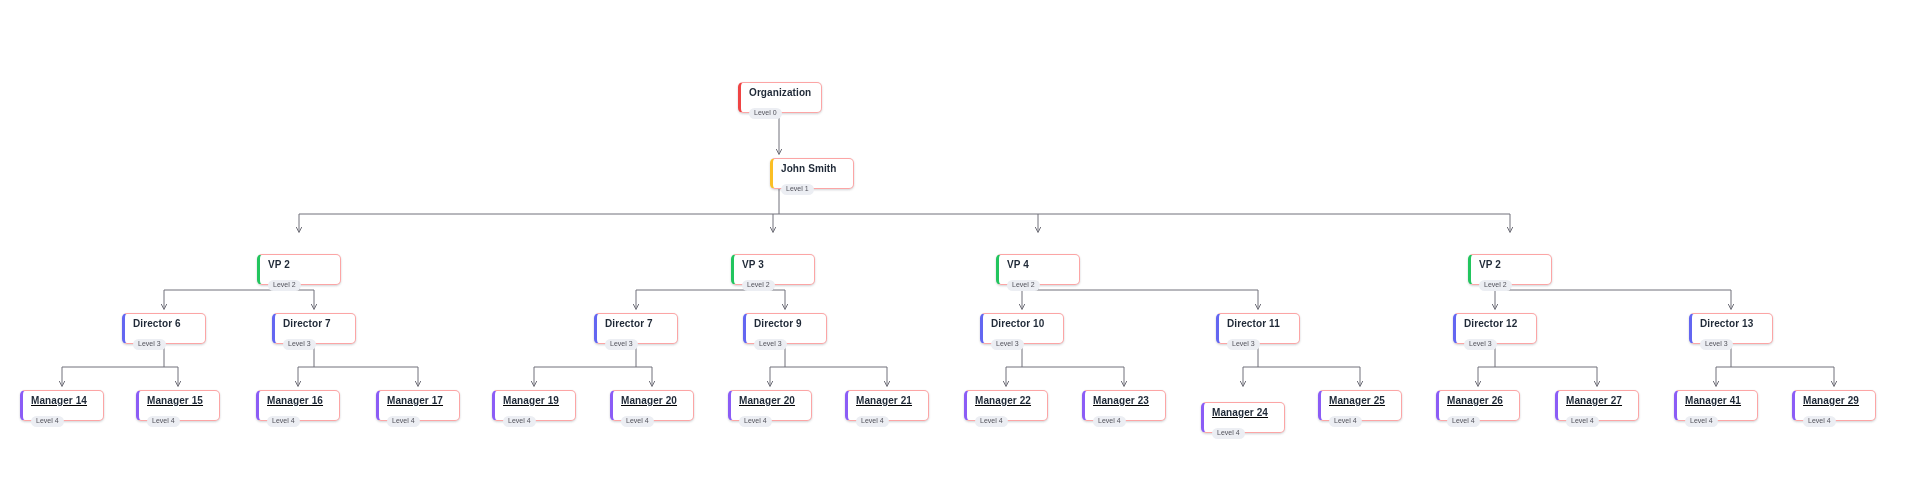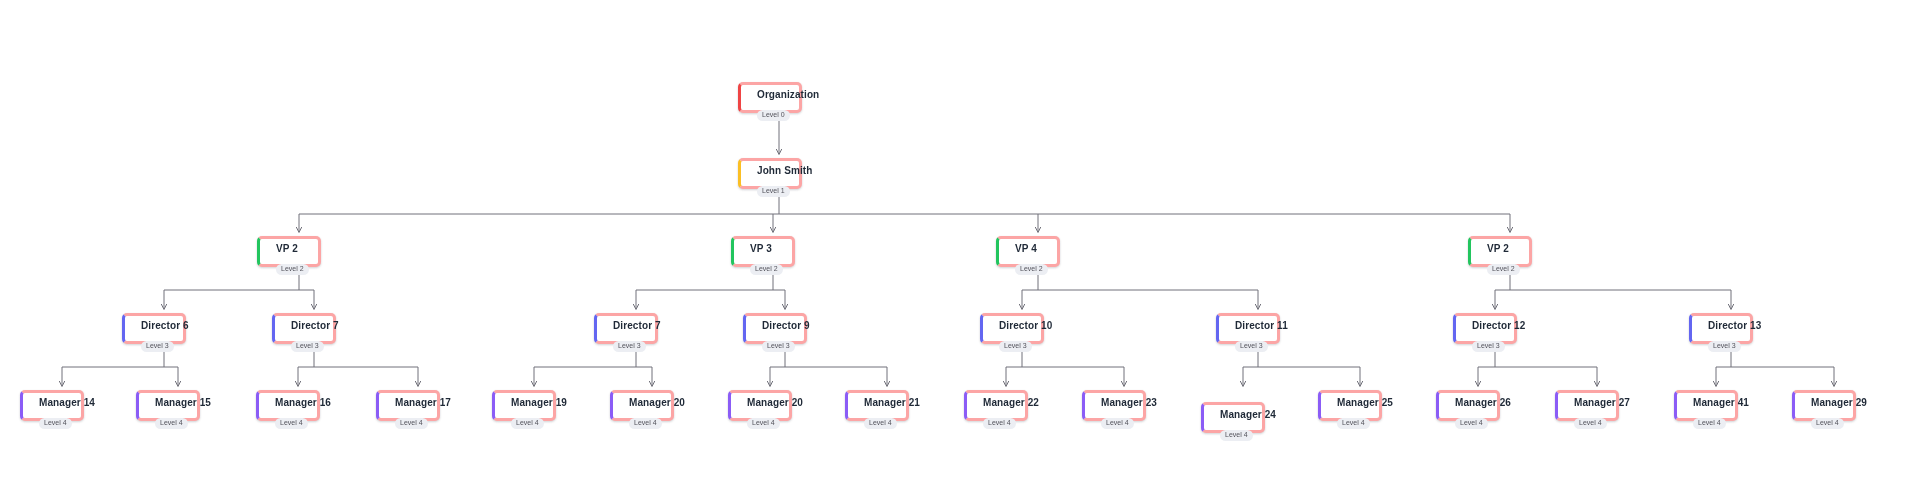--- a/index.html
+++ b/index.html
@@ -1,31 +1,31 @@
 <!DOCTYPE html>
 <html><head>
 <meta charset="utf-8">
 <style>
   html,body{margin:0;padding:0;background:#ffffff;}
   .canvas{position:relative;width:1916px;height:482px;background:#ffffff;overflow:hidden;
           font-family:"Liberation Sans",sans-serif;}
   .wires{position:absolute;left:0;top:0;width:1916px;height:482px;}
   .wires path{fill:none;stroke:#71717a;stroke-width:1;}
-  .node{position:absolute;width:64px;height:31px;box-sizing:border-box;background:#ffffff;
-        border:3px solid #fca5a5;border-radius:5px;padding:4px 6px 4px 16px;
+  .node{position:absolute;width:84px;height:31px;box-sizing:border-box;background:#ffffff;
+        border:1px solid #fca5a5;border-radius:5px;padding:4px 6px 4px 8px;
         box-shadow:0 1px 2px rgba(16,24,40,.12),0 1px 3px rgba(16,24,40,.08);cursor:pointer;}
   .node .title{font-size:10px;font-weight:700;color:#1f2937;line-height:11px;white-space:nowrap;
                margin-bottom:3px;letter-spacing:.1px;}
   .node .badge{display:inline-block;font-size:7px;font-weight:500;color:#52525b;
                background:#eceef3;border-radius:8px;padding:1px 5px 2px;line-height:8px;}
   .lv0{border-left:3px solid #ef4444;}
-  .lv1{border-left:3px solid #fbbf24;}
-  .lv2{border-left:3px solid #22c55e;}
+  .lv1{border-left:3px solid #fbbf24;margin-left:32px;}
+  .lv2{border-left:3px solid #22c55e;margin-top:18px;}
   .lv3{border-left:3px solid #6366f1;}
-  .lv4{border-left:3px solid #8b5cf6;}
+  .lv4{border-left:3px solid #8b5cf6;text-decoration:underline;}
 </style>
 </head>
 <body>
 
 <div class="canvas">
 
   <svg class="wires" width="1916" height="482" viewBox="0 0 1916 482">
     <defs>
       <marker id="arr" markerWidth="8" markerHeight="8" refX="5.5" refY="3" orient="auto">
         <path d="M0,0 L6,3 L0,6 Z" fill="#71717a" stroke="none"></path>

